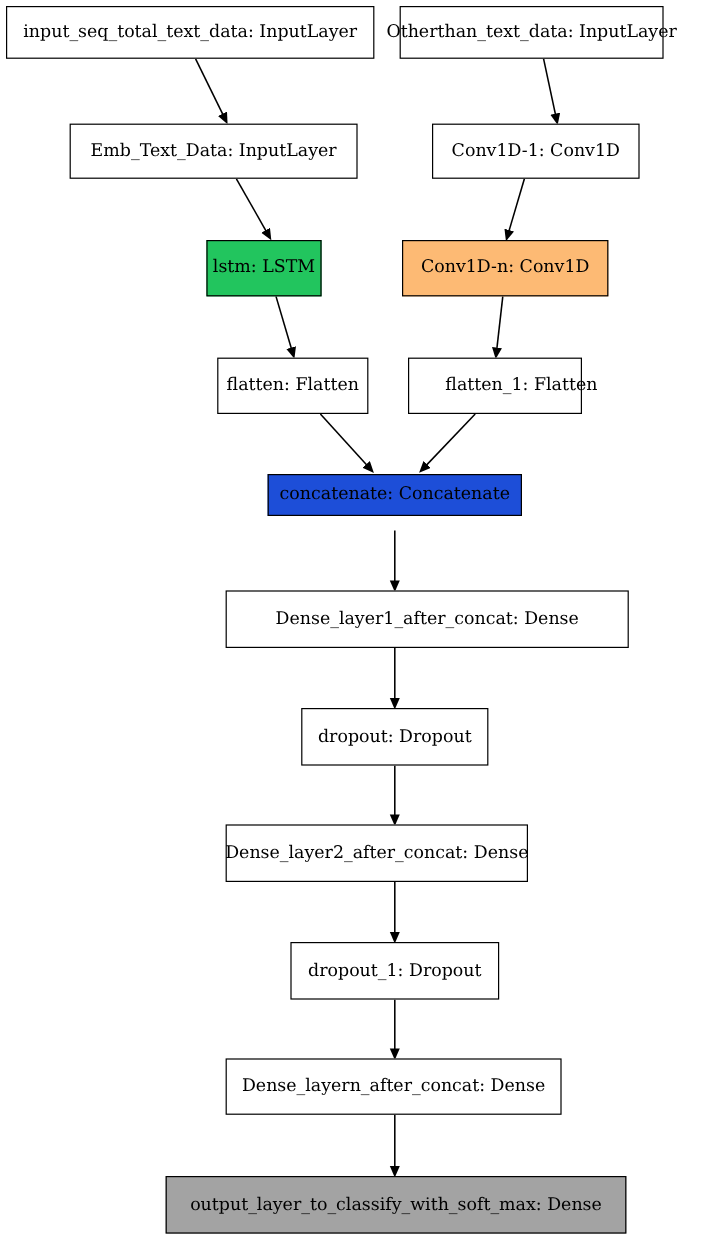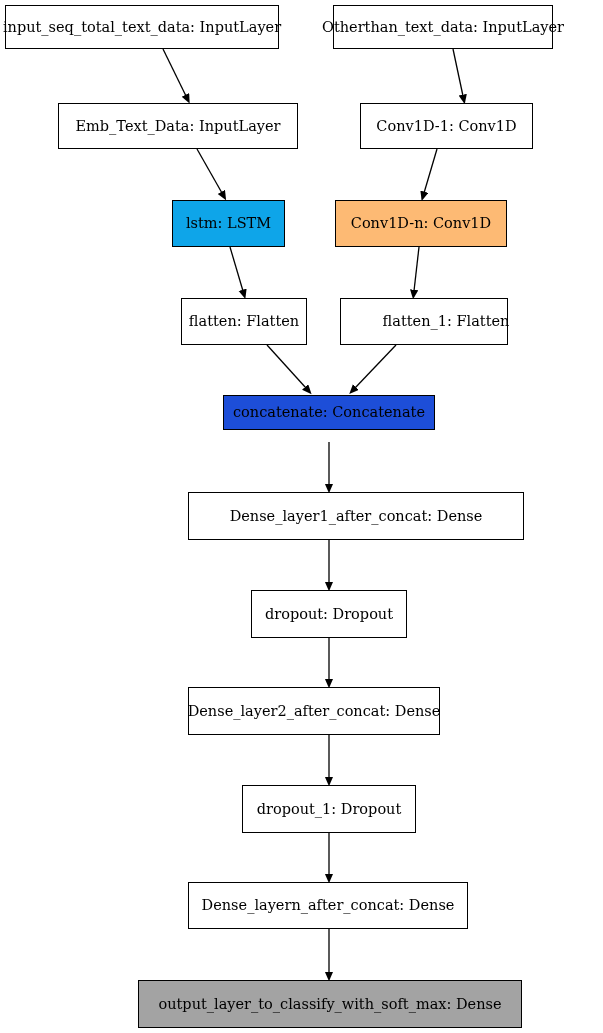--- a/index.html
+++ b/index.html
@@ -65,42 +65,42 @@
         <path d="M 396,345 L 355,388" stroke="#000000" marker-end="url(#arrowhead)"></path>
         <path d="M 329,442 L 329,485" stroke="#000000" marker-end="url(#arrowhead)"></path>
         <path d="M 329,540 L 329,583" stroke="#000000" marker-end="url(#arrowhead)"></path>
         <path d="M 329,638 L 329,680" stroke="#000000" marker-end="url(#arrowhead)"></path>
         <path d="M 329,735 L 329,778" stroke="#000000" marker-end="url(#arrowhead)"></path>
         <path d="M 329,833 L 329,875" stroke="#000000" marker-end="url(#arrowhead)"></path>
         <path d="M 329,929 L 329,973" stroke="#000000" marker-end="url(#arrowhead)"></path>
       </g>
   </svg>
   <div id="node-layer">
-      <div class="node" style="left: 5px; top: 5px; width: 274px; height: 44px; border-color: rgb(0, 0, 0); background: rgb(255, 255, 255);">
+      <div class="node" style="left: 5px; top: 5px; width: 307px; height: 44px; border-color: rgb(0, 0, 0); background: rgb(255, 255, 255);">
         <span class="node-label">input_seq_total_text_data: InputLayer</span>
       </div>
       <div class="node" style="left: 333px; top: 5px; width: 220px; height: 44px; border-color: rgb(0, 0, 0); background: rgb(255, 255, 255);">
         <span class="node-label">Otherthan_text_data: InputLayer</span>
       </div>
       <div class="node" style="left: 58px; top: 103px; width: 240px; height: 46px; border-color: rgb(0, 0, 0); background: rgb(255, 255, 255);">
         <span class="node-label">Emb_Text_Data: InputLayer</span>
       </div>
       <div class="node" style="left: 360px; top: 103px; width: 173px; height: 46px; border-color: rgb(0, 0, 0); background: rgb(255, 255, 255);">
         <span class="node-label">Conv1D-1: Conv1D</span>
       </div>
-      <div class="node" style="left: 172px; top: 200px; width: 113px; height: 47px; border-color: rgb(0, 0, 0); background: #0ea5e9; justify-content: center;">
+      <div class="node" style="left: 172px; top: 200px; width: 96px; height: 47px; border-color: rgb(0, 0, 0); background: #22c55e; justify-content: center;">
         <span class="node-label">lstm: LSTM</span>
       </div>
       <div class="node" style="left: 335px; top: 200px; width: 172px; height: 47px; border-color: rgb(0, 0, 0); background: #fdba74;">
         <span class="node-label">Conv1D-n: Conv1D</span>
       </div>
       <div class="node" style="left: 181px; top: 298px; width: 126px; height: 47px; border-color: rgb(0, 0, 0); background: rgb(255, 255, 255);">
         <span class="node-label">flatten: Flatten</span>
       </div>
-      <div class="node" style="left: 340px; top: 298px; width: 168px; height: 47px; border-color: rgb(0, 0, 0); background: rgb(255, 255, 255); padding-left: 44px;">
+      <div class="node" style="left: 340px; top: 298px; width: 145px; height: 47px; border-color: rgb(0, 0, 0); background: rgb(255, 255, 255); padding-left: 44px;">
         <span class="node-label">flatten_1: Flatten</span>
       </div>
       <div class="node" style="left: 223px; top: 395px; width: 212px; height: 35px; border-color: rgb(0, 0, 0); background: #1d4ed8;">
         <span class="node-label">concatenate: Concatenate</span>
       </div>
       <div class="node" style="left: 188px; top: 492px; width: 336px; height: 48px; border-color: rgb(0, 0, 0); background: rgb(255, 255, 255);">
         <span class="node-label">Dense_layer1_after_concat: Dense</span>
       </div>
       <div class="node" style="left: 251px; top: 590px; width: 156px; height: 48px; border-color: rgb(0, 0, 0); background: rgb(255, 255, 255);">
         <span class="node-label">dropout: Dropout</span>

